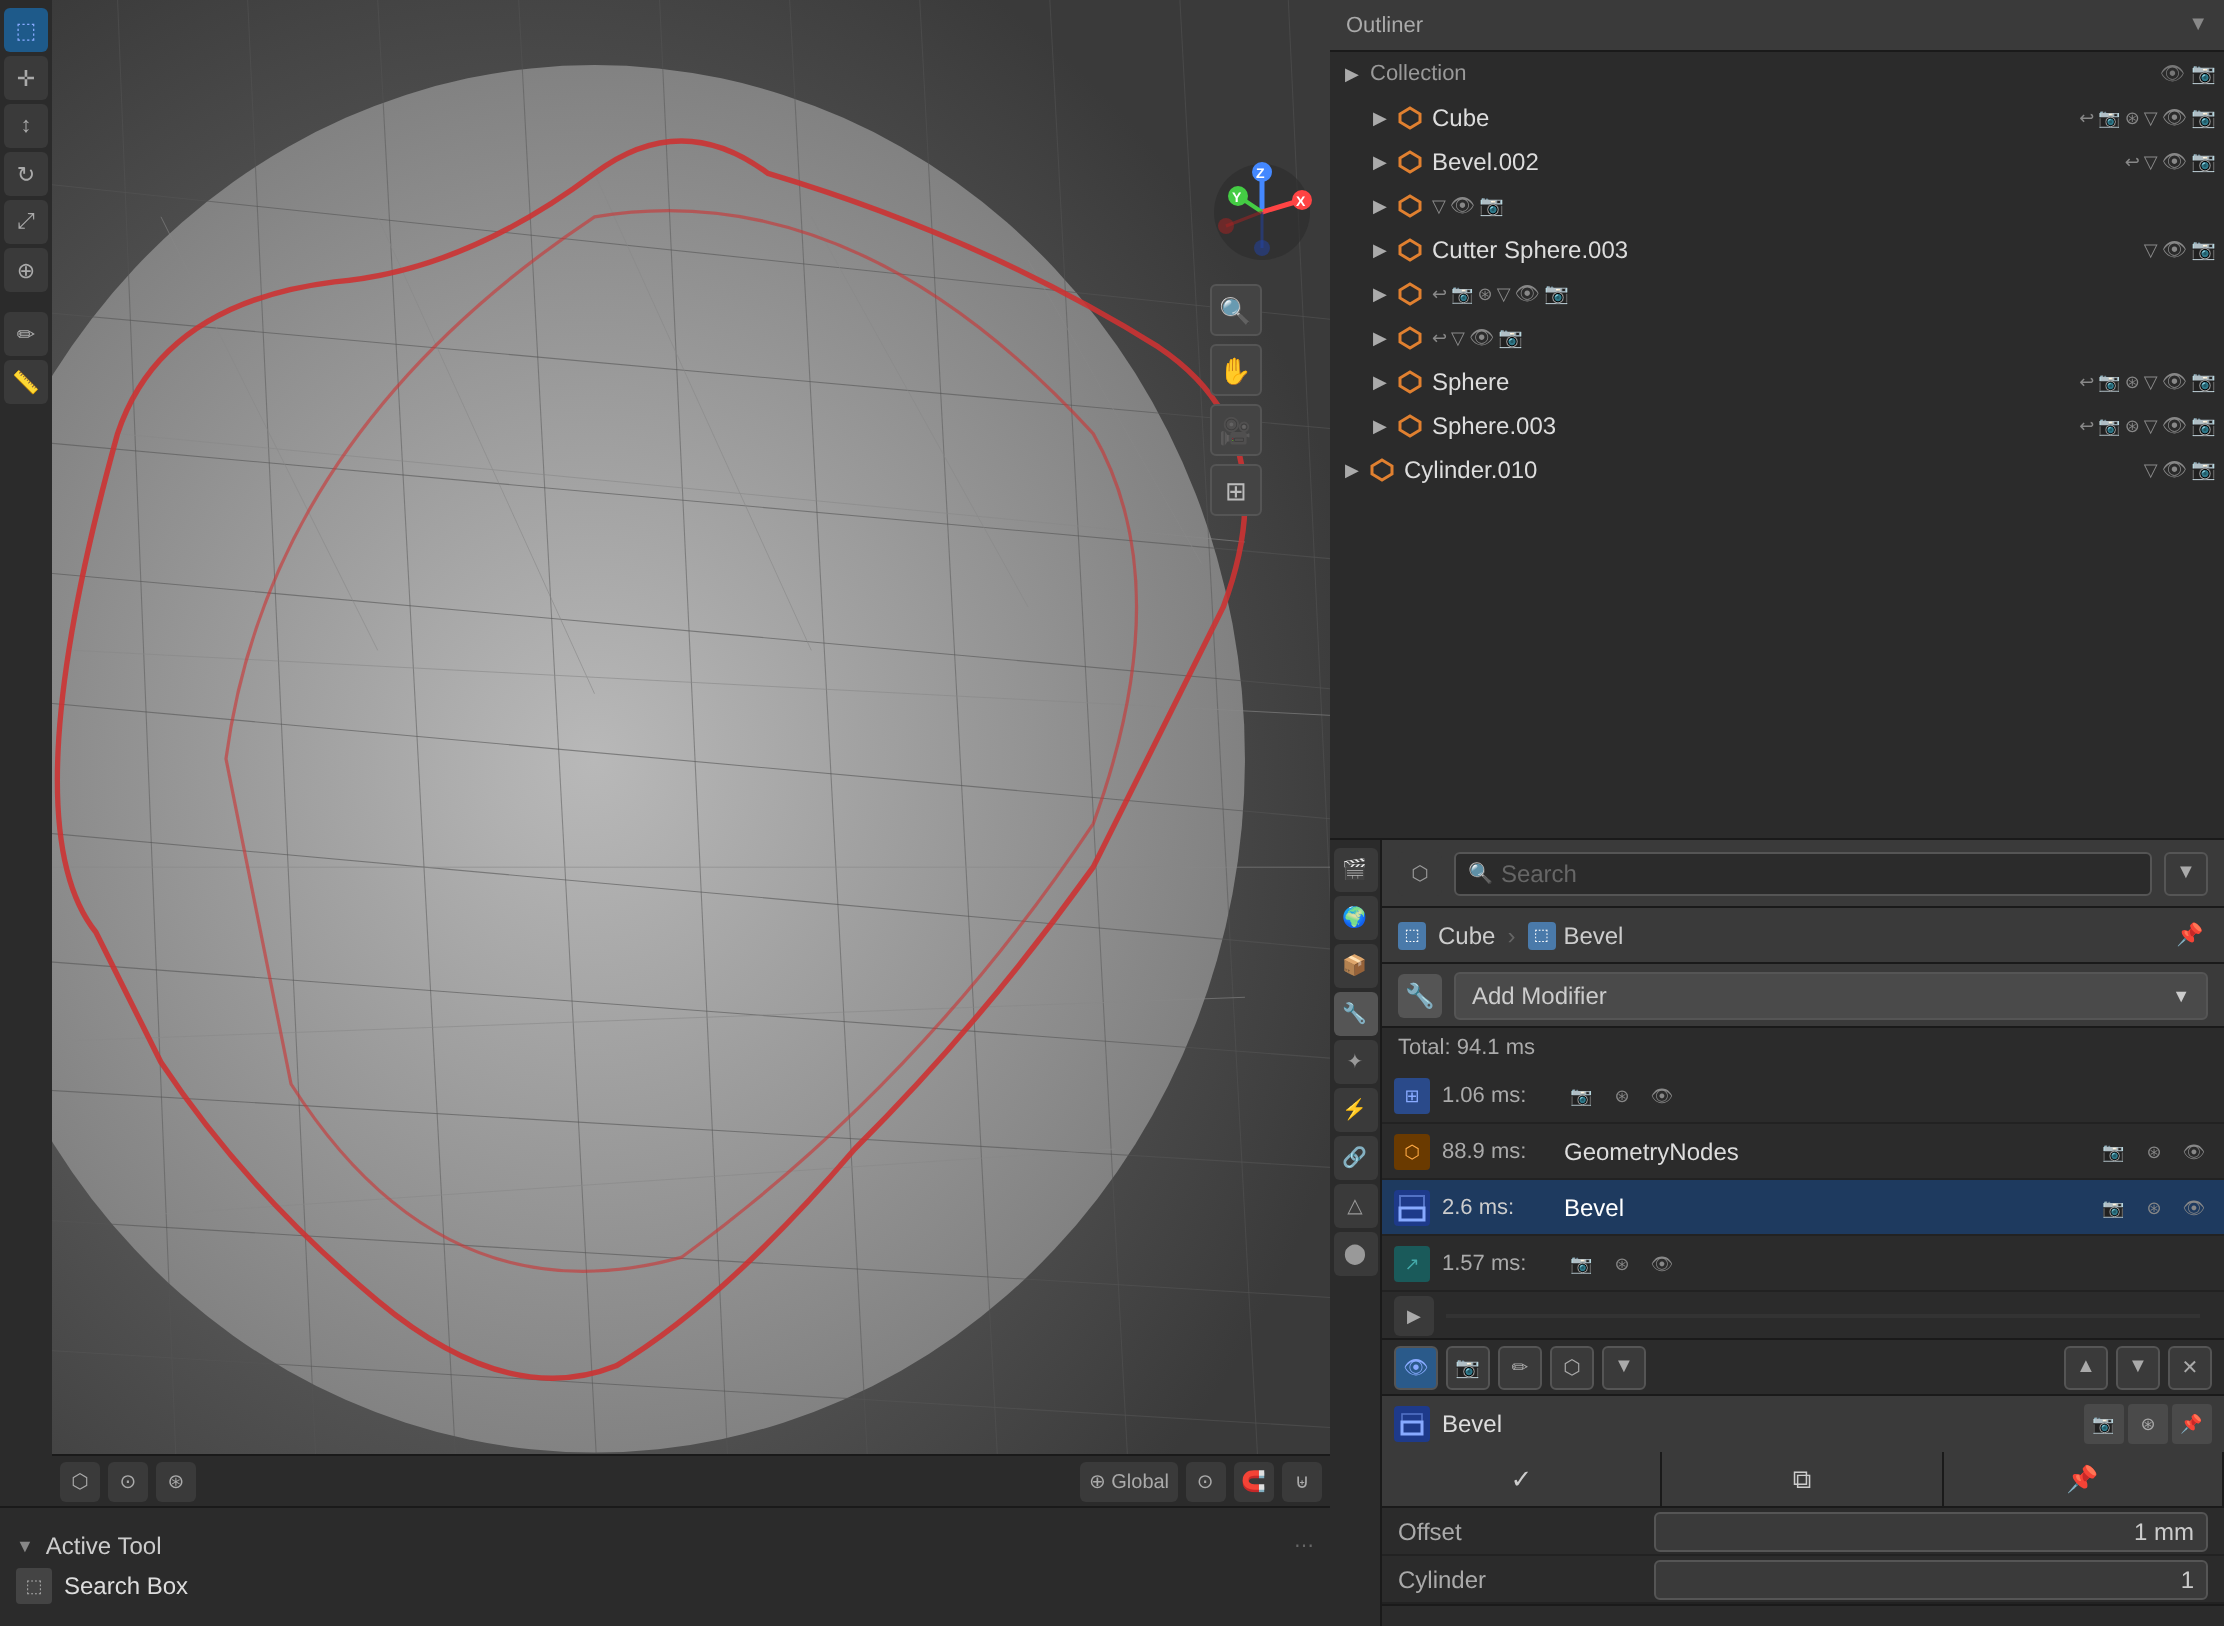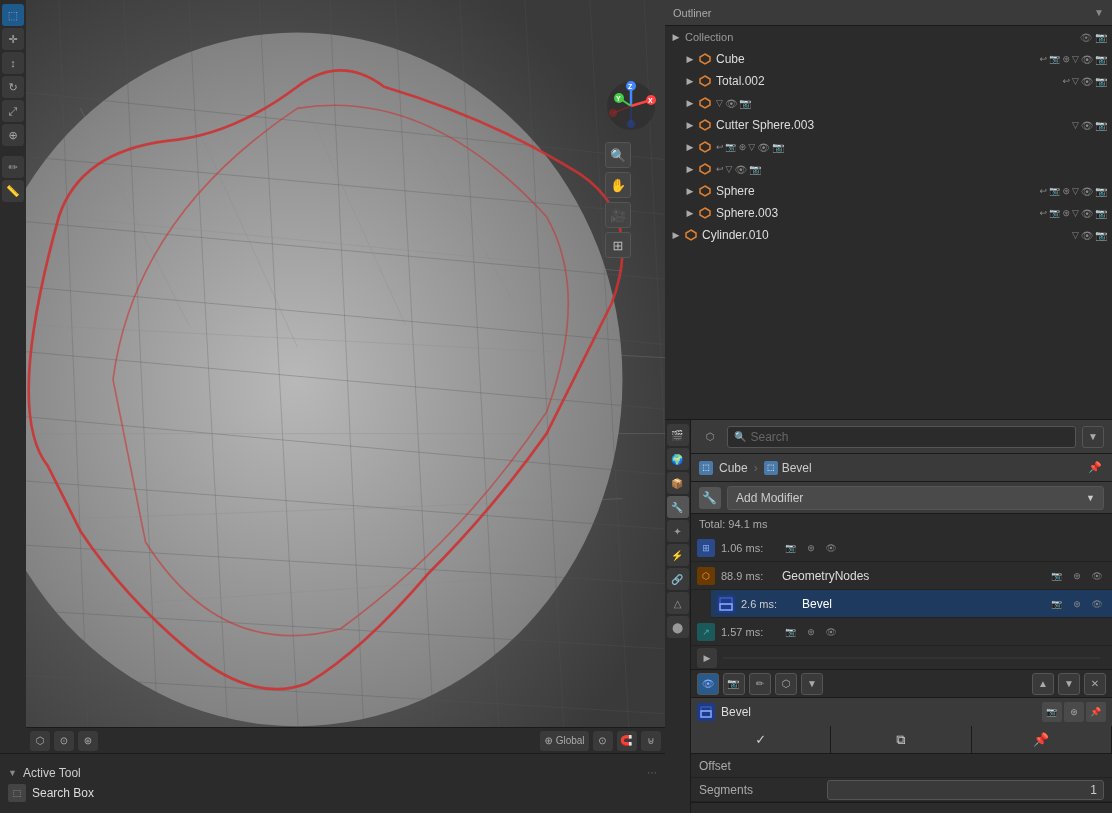--- a/index.html
+++ b/index.html
@@ -281,21 +281,21 @@
     
     .modifier-row {
       height: 28px;
       display: flex;
       align-items: center;
       padding: 0 6px;
       gap: 6px;
       border-bottom: 1px solid #222;
       cursor: pointer;
     }
-    .modifier-row.selected { background: #1e3a5f; margin-left: 20px; }
+    .modifier-row.selected { background: #1e3a5f; }
 
     .mod-icon {
       width: 18px; height: 18px;
       border-radius: 2px;
       display: flex;
       align-items: center;
       justify-content: center;
       font-size: 9px;
       flex-shrink: 0;
     }
@@ -710,21 +710,21 @@
       </div>
 
       <div class="tree-item">
         <div style="width:14px;"></div>
         <div class="tree-arrow">▶</div>
         <div class="tree-icon">
           <svg width="12" height="12" viewBox="0 0 12 12">
               <polygon points="6,1 11,4 11,8 6,11 1,8 1,4" fill="none" stroke="#e08030" stroke-width="1.5"></polygon>
             </svg>
         </div>
-        <span class="tree-name">Total.002</span>
+        <span class="tree-name">Bevel.002</span>
         <div class="tree-actions">
           <div style="font-size:9px;color:#888;">↩</div>
           <div style="font-size:9px;color:#888;">▽</div>
           <div style="font-size:10px;color:#888;">👁</div>
           <div style="font-size:10px;color:#888;">📷</div>
         </div>
       </div>
 
       <div class="tree-item">
         <div style="width:14px;"></div>
@@ -983,24 +983,27 @@
           </div>
 
           <div class="mod-apply-row">
             <div class="apply-btn" title="Apply">✓</div>
             <div class="apply-btn" title="Duplicate">⧉</div>
             <div class="apply-btn" title="Move to First">📌</div>
           </div>
 
           <div class="prop-row">
             <div class="prop-label">Offset</div>
+            <div class="prop-value">
+              <span>1 mm</span>
+            </div>
           </div>
 
           <div class="prop-row">
-            <div class="prop-label">Segments</div>
+            <div class="prop-label">Cylinder</div>
             <div class="prop-value">
               <span>1</span>
             </div>
           </div>
         </div>
 
       </div>
     </div>
   </div>
 </div>

